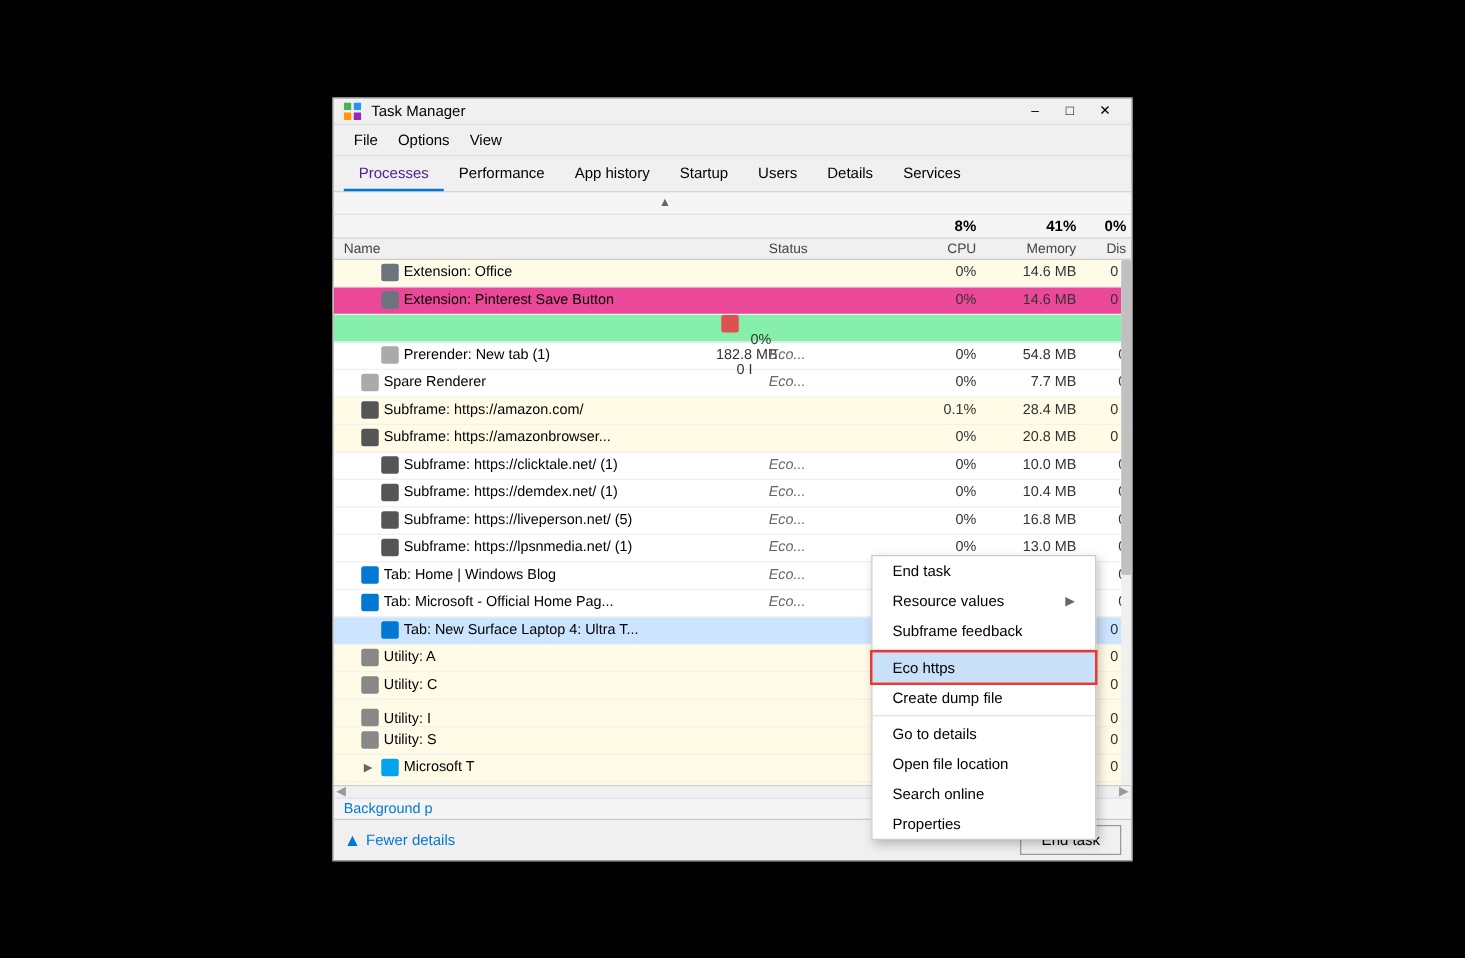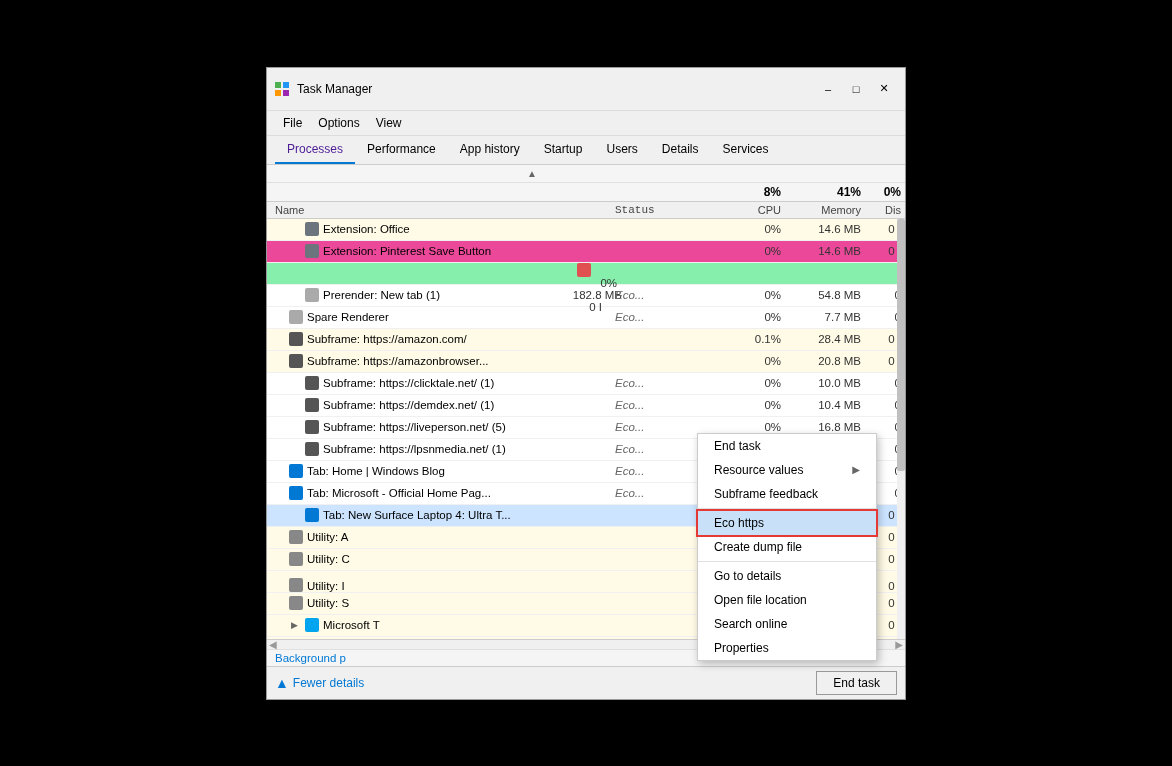--- a/index.html
+++ b/index.html
@@ -17,21 +17,21 @@
       width: 640px;
       background: #f0f0f0;
       border: 1px solid #999;
       box-shadow: 2px 2px 10px rgba(0,0,0,0.5);
       position: relative;
     }
     .title-bar {
       background: #f0f0f0;
       display: flex;
       align-items: center;
-      padding: 11px 8px;
+      padding: 0 8px;
       border-bottom: 1px solid #ddd;
       gap: 8px;
     }
     .title-bar-icon {
       width: 16px;
       height: 16px;
       background: #0078d4;
       display: inline-block;
     }
     .title-bar-text {
@@ -82,21 +82,21 @@
       border-bottom: 2px solid #0078d4;
       color: #4c1d95;
     }
     .table-header-row {
       display: flex;
       background: #f0f0f0;
       border-bottom: 1px solid #ccc;
       padding: 2px 0;
       align-items: center;
     }
-    .col-status { width: 100px; color: #666; font-family: Liberation Mono, monospace; }
+    .col-status { width: 100px; color: #666; }
     .col-cpu { width: 70px; text-align: right; padding-right: 4px; }
     .col-memory { width: 80px; text-align: right; padding-right: 4px; }
     .col-disk { width: 40px; text-align: right; padding-right: 4px; }
     .percent-header {
       display: flex;
       background: #f5f5f5;
       border-bottom: 1px solid #ccc;
       padding: 2px 0;
       font-weight: 600;
     }

